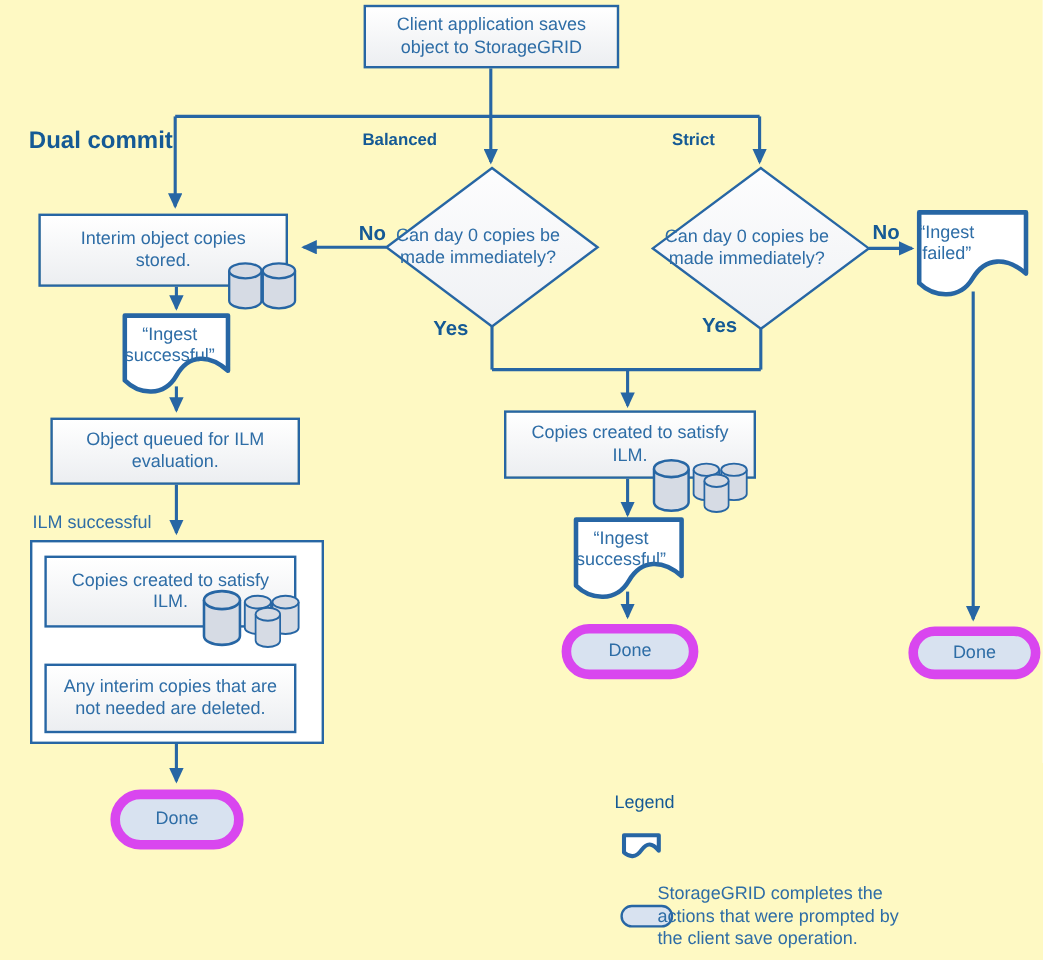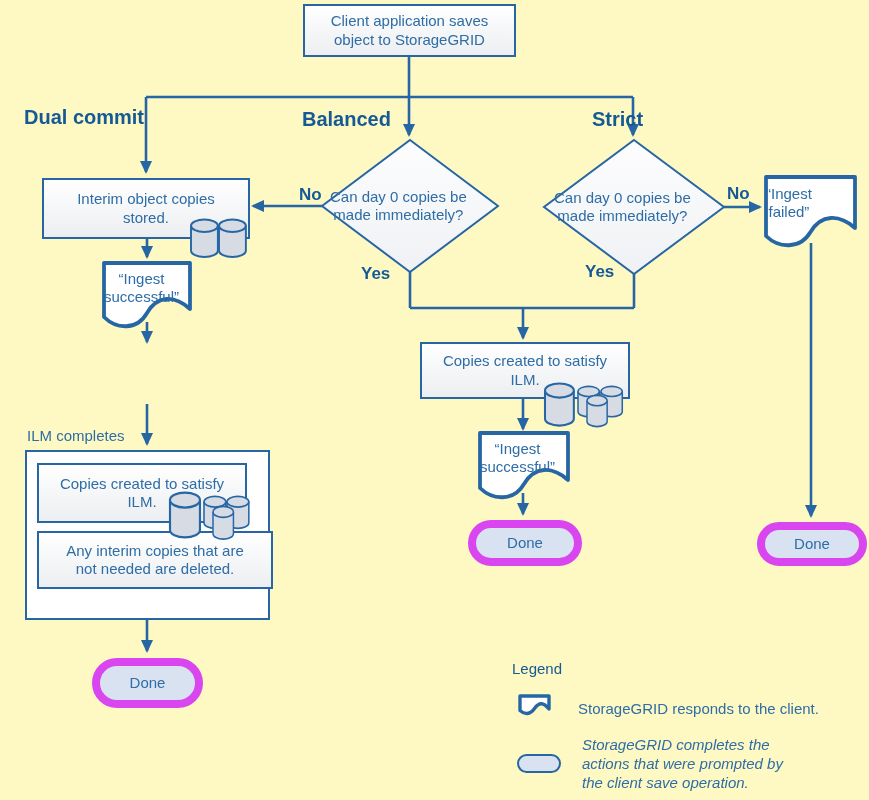--- a/index.html
+++ b/index.html
@@ -20,51 +20,55 @@
     display:flex; align-items:center; justify-content:center;
   }
   .txt {
     color:#2e6da6; font-size:15px; line-height:1.22; text-align:center;
     white-space:pre-line;
   }
   svg.layer { position:absolute; left:0; top:0; z-index:2; pointer-events:none; }
   .overlay {
     position:absolute; z-index:3; display:flex; align-items:center; 
   }
-  .heading { position:absolute; z-index:3; font-weight:bold; font-size:20px; color:#155a95; white-space:nowrap; }
+  .heading { position:absolute; z-index:3; font-weight:bold; font-size:14px; color:#155a95; white-space:nowrap; }
   .elabel  { position:absolute; z-index:3; font-weight:bold; font-size:17px; color:#155a95; }
   .plaintxt{ position:absolute; z-index:3; font-size:15px; color:#2e6da6; }
   .legend-title { position:absolute; z-index:3; font-weight:normal; font-size:15px; color:#155a95; }
   .legend-text { position:absolute; z-index:3; font-size:15px; color:#2e6da6; line-height:1.25; white-space:pre-line; }
   .legend-icon { position:absolute; z-index:3; }
 </style>
 </head>
 <body>
 
 <div class="canvas">
 
   <div class="box" style="left:303px; top:4px; width:213px; height:53px;">
     <span class="txt">Client application saves
 object to StorageGRID</span>
   </div>
 
-  <div class="box" style="left:42px; top:178px; width:208px; height:61px;">
+  <div class="box" style="left:32px; top:178px; width:208px; height:61px;">
     <span class="txt">Interim object copies
 stored.</span>
   </div>
 
+  <div class="box" style="left:42px; top:348px; width:208px; height:56px;">
+    <span class="txt">Object queued for ILM
+evaluation.</span>
+  </div>
 
   <div class="box plainbox" style="left:25px; top:450px; width:245px; height:170px;"></div>
 
   <div class="box" style="left:37px; top:463px; width:210px; height:60px;">
     <span class="txt">Copies created to satisfy
 ILM.</span>
   </div>
 
-  <div class="box" style="left:37px; top:531px; width:236px; height:58px;">
+  <div class="box" style="left:37px; top:553px; width:210px; height:58px;">
     <span class="txt">Any interim copies that are
 not needed are deleted.</span>
   </div>
 
   <div class="box" style="left:420px; top:342px; width:210px; height:57px;">
     <span class="txt">Copies created to satisfy
 ILM.</span>
   </div>
 
   <div class="capsule" style="left:92px; top:658px; width:111px; height:50px;">
@@ -134,21 +138,21 @@
     <g>
       <use href="#cyl" transform="translate(545,383) scale(1.03,1.08)"></use>
       <use href="#cyl" transform="translate(578,386) scale(0.76,0.78)"></use>
       <use href="#cyl" transform="translate(601,386) scale(0.76,0.78)"></use>
       <use href="#cyl" transform="translate(587,395) scale(0.72,0.8)"></use>
     </g>
   </svg>
 
   <div class="heading" style="left:24px; top:106px; font-size:20px;">Dual commit</div>
   <div class="heading" style="left:302px; top:108px;">Balanced</div>
-  <div class="heading" style="left:592px; top:108px;">Strict</div>
+  <div class="heading" style="left:560px; top:108px;">Strict</div>
 
   <div class="overlay" style="left:330px; top:180px; width:160px; height:52px;">
     <span class="txt">Can day 0 copies be
 made immediately?</span>
   </div>
   <div class="overlay" style="left:554px; top:181px; width:160px; height:52px;">
     <span class="txt">Can day 0 copies be
 made immediately?</span>
   </div>
 
@@ -163,29 +167,28 @@
   </div>
   <div class="overlay" style="left:480px; top:436px; width:88px; height:44px;">
     <span class="txt">“Ingest
 successful”</span>
   </div>
   <div class="overlay" style="left:766px; top:181px; width:89px; height:44px;">
     <span class="txt">“Ingest
 failed”</span>
   </div>
 
-  <div class="plaintxt" style="left:27px; top:427px;">ILM completes</div>
+  <div class="plaintxt" style="left:27px; top:427px;">ILM successful</div>
 
   <div class="legend-title" style="left:512px; top:660px;">Legend</div>
 
   <svg class="legend-icon" style="left:517px; top:693px;" width="36" height="30">
     <path d="M3,3 h29 v13 c-5.5,-7 -10,-7 -14.5,-0.5 c-4.5,6.5 -10,6 -14.5,2 z" fill="#ffffff" stroke="#2766a4" stroke-width="3.4" stroke-linejoin="round"></path>
   </svg>
-  <div class="legend-text" style="left:578px; top:700px; width:280px;">StorageGRID responds to the client.</div>
 
   <svg class="legend-icon" style="left:516px; top:753px;" width="48" height="22">
     <rect x="2" y="2" width="42" height="17" rx="8.5" fill="#d8e2f0" stroke="#2766a4" stroke-width="2"></rect>
   </svg>
-  <div class="legend-text" style="left:582px; top:736px; width:280px;font-style:italic;">StorageGRID completes the
+  <div class="legend-text" style="left:548px; top:736px; width:280px;">StorageGRID completes the
 actions that were prompted by
 the client save operation.</div>
 
 </div>
 
 </body></html>

